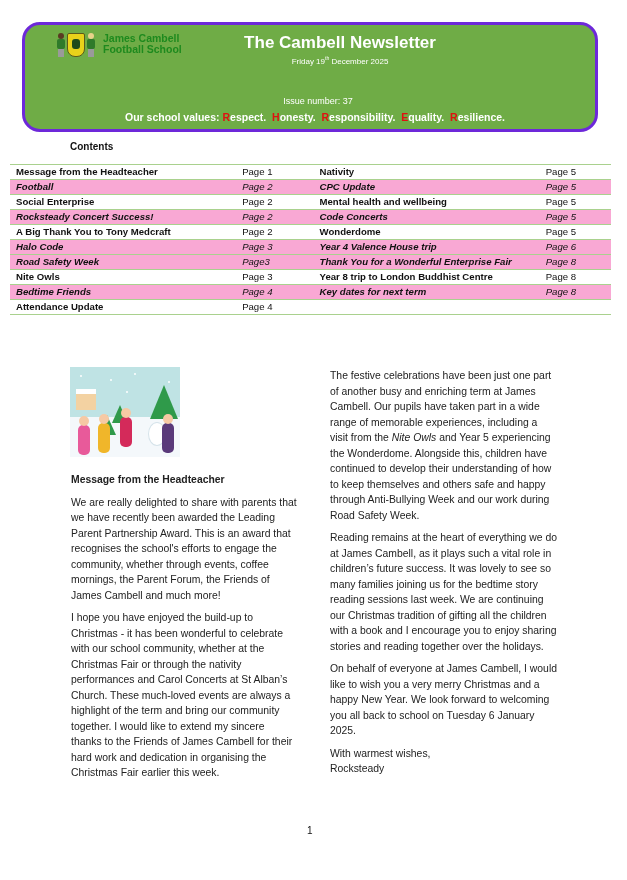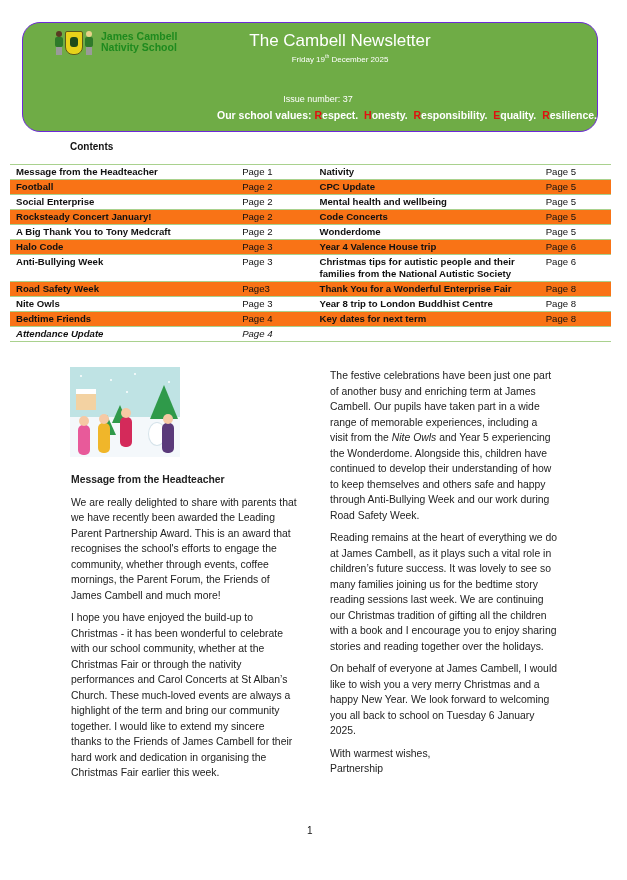--- a/index.html
+++ b/index.html
@@ -1,41 +1,41 @@
 <!DOCTYPE html>
 <html><head>
 <meta charset="utf-8">
 <style>
   html, body { margin:0; padding:0; background:#ffffff; }
   body { width:627px; height:880px; position:relative; overflow:hidden;
          font-family:"Liberation Sans", "DejaVu Sans", sans-serif; color:#111; }
   .banner { position:absolute; left:22px; top:22px; width:576px; height:110px;
-            background:#6fac46; border:1px solid #6d28d9; border-radius:18px; box-sizing:border-box; }
+            background:#6fac46; border:3px solid #6d28d9; border-radius:18px; box-sizing:border-box; }
   .logo { position:absolute; left:32px; top:8px; width:140px; height:30px; }
   .logo .crest { position:absolute; left:10px; top:0; width:16px; height:22px; background:#e8d21a;
                  border:1px solid #5b5b1a; border-radius:2px 2px 8px 8px; }
   .logo .crest::after { content:""; position:absolute; left:4px; top:5px; width:8px; height:10px; background:#1f4a1a; border-radius:3px; }
   .logo .kid { position:absolute; top:0; width:8px; height:24px; }
   .logo .kid .head { position:absolute; left:1px; top:0; width:6px; height:6px; border-radius:50%; }
   .logo .kid .bod { position:absolute; left:0; top:6px; width:8px; height:10px; background:#2f7a2a; border-radius:2px; }
   .logo .kid .legs { position:absolute; left:1px; top:16px; width:6px; height:8px; background:#9a9a9a; }
   .logo .name { position:absolute; left:46px; top:0; font-size:10.5px; font-weight:bold; color:#1e8a1e; line-height:11px; }
-  .title { position:absolute; left:0; width:100%; top:8px; text-align:center; font-size:17px; font-weight:normal; color:#fff; padding-left:60px; box-sizing:border-box; }
+  .title { position:absolute; left:0; width:100%; top:8px; text-align:center; font-size:17px; font-weight:bold; color:#fff; padding-left:60px; box-sizing:border-box; }
   .date { position:absolute; left:0; width:100%; top:30px; text-align:center; font-size:8px; color:#fff; padding-left:60px; box-sizing:border-box; }
   .date sup { font-size:5px; }
   .issue { position:absolute; left:0; width:100%; top:71px; text-align:center; font-size:9px; color:#fff; padding-left:16px; box-sizing:border-box; }
-  .values { position:absolute; left:0; width:100%; top:86px; text-align:right; font-size:10.5px; font-weight:bold; color:#fff; padding-left:10px; box-sizing:border-box; }
+  .values { position:absolute; left:0; width:100%; top:86px; text-align:center; font-size:10.5px; font-weight:bold; color:#fff; padding-left:10px; box-sizing:border-box; }
   .values .cap { color:#e01010; }
 
   .contents-h { position:absolute; left:70px; top:141px; font-size:10px; font-weight:bold; }
   table.toc { position:absolute; left:10px; top:164px; width:601px; border-collapse:collapse; font-size:9.6px; }
   table.toc td { padding:1px 4px 1px 6px; height:12px; line-height:12px; vertical-align:top; }
   table.toc tr { border-top:1px solid #a9d18e; }
-  table.toc tr:last-child { border-bottom:1px solid #a9d18e;font-style:italic; }
-  table.toc tr.shade { background:#f97316; }
+  table.toc tr:last-child { border-bottom:1px solid #a9d18e; }
+  table.toc tr.shade { background:#f9a8d4;font-style:italic; }
   td.t { font-weight:bold; }
   td.c1 { width:212px; } td.p1 { width:66px; } td.c2 { width:212px;margin-top:40px; } td.p2 { width:60px; }
 
   .pic { position:absolute; left:70px; top:367px; width:110px; height:90px; overflow:hidden; background:linear-gradient(#bfe3e4 0 55%, #f4f8fb 55%); }
   .pic .tree { position:absolute; width:0; height:0; border-left:12px solid transparent; border-right:12px solid transparent; border-bottom:28px solid #2f9a4a; }
   .pic .house { position:absolute; left:6px; top:22px; width:20px; height:16px; background:#f3d2a2; border-top:5px solid #fff; }
   .pic .kidp { position:absolute; width:12px; height:30px; border-radius:5px; }
   .pic .kidp::before { content:""; position:absolute; left:1px; top:-9px; width:10px; height:10px; border-radius:50%; background:#f6c9a4; }
   .pic .snow { position:absolute; left:78px; top:55px; width:16px; height:22px; border-radius:50%; background:#fff; border:1px solid #d5e3ea; }
   .pic .flake { position:absolute; width:2px; height:2px; background:#fff; border-radius:50%; }
@@ -59,21 +59,21 @@
         <div class="legs"></div>
       </div>
     <div class="crest"></div>
     <div class="kid" style="left:30px">
         <div class="head" style="background:#e8d28a"></div>
         <div class="bod"></div>
         <div class="legs"></div>
       </div>
     <div class="name">
       <div>James Cambell</div>
-      <div>Nativity School</div>
+      <div>Football School</div>
     </div>
   </div>
   <div class="title">The Cambell Newsletter</div>
   <div class="date"><span>Friday 19</span><sup>th</sup><span> December 2025</span></div>
   <div class="issue">Issue number: 37</div>
   <div class="values"><span>Our school values: </span><span id="values-list"><span><span class="cap">R</span><span>espect.</span></span>&nbsp; <span><span class="cap">H</span><span>onesty.</span></span>&nbsp; <span><span class="cap">R</span><span>esponsibility.</span></span>&nbsp; <span><span class="cap">E</span><span>quality.</span></span>&nbsp; <span><span class="cap">R</span><span>esilience.</span></span></span></div>
 </div>
 
 <div class="contents-h">Contents</div>
 <table class="toc">
@@ -90,41 +90,35 @@
         <td class="t c2">CPC Update</td>
         <td class="p2">Page 5</td>
       </tr>
       <tr>
         <td class="t c1">Social Enterprise</td>
         <td class="p1">Page 2</td>
         <td class="t c2">Mental health and wellbeing</td>
         <td class="p2">Page 5</td>
       </tr>
       <tr class="shade">
-        <td class="t c1">Rocksteady Concert January!</td>
+        <td class="t c1">Rocksteady Concert Success!</td>
         <td class="p1">Page 2</td>
         <td class="t c2">Code Concerts</td>
         <td class="p2">Page 5</td>
       </tr>
       <tr>
         <td class="t c1">A Big Thank You to Tony Medcraft</td>
         <td class="p1">Page 2</td>
         <td class="t c2">Wonderdome</td>
         <td class="p2">Page 5</td>
       </tr>
       <tr class="shade">
         <td class="t c1">Halo Code</td>
         <td class="p1">Page 3</td>
         <td class="t c2">Year 4 Valence House trip</td>
-        <td class="p2">Page 6</td>
-      </tr>
-      <tr>
-        <td class="t c1">Anti-Bullying Week</td>
-        <td class="p1">Page 3</td>
-        <td class="t c2">Christmas tips for autistic people and their families from the National Autistic Society</td>
         <td class="p2">Page 6</td>
       </tr>
       <tr class="shade">
         <td class="t c1">Road Safety Week</td>
         <td class="p1">Page3</td>
         <td class="t c2">Thank You for a Wonderful Enterprise Fair</td>
         <td class="p2">Page 8</td>
       </tr>
       <tr class="">
         <td class="t c1">Nite Owls</td>
@@ -169,17 +163,17 @@
   <p>We are really delighted to share with parents that we have recently been awarded the Leading Parent Partnership Award. This is an award that recognises the school's efforts to engage the community, whether through events, coffee mornings, the Parent Forum, the Friends of James Cambell and much more!</p>
   <p>I hope you have enjoyed the build-up to Christmas - it has been wonderful to celebrate with our school community, whether at the Christmas Fair or through the nativity performances and Carol Concerts at St Alban’s Church. These much-loved events are always a highlight of the term and bring our community together. I would like to extend my sincere thanks to the Friends of James Cambell for their hard work and dedication in organising the Christmas Fair earlier this week.</p>
 </div>
 
 <div class="col col2">
   <p><span>The festive celebrations have been just one part of another busy and enriching term at James Cambell. Our pupils have taken part in a wide range of memorable experiences, including a visit from the </span><i>Nite Owls</i><span> and Year 5 experiencing the Wonderdome. Alongside this, children have continued to develop their understanding of how to keep themselves and others safe and happy through Anti-Bullying Week and our work during Road Safety Week.</span></p>
   <p>Reading remains at the heart of everything we do at James Cambell, as it plays such a vital role in children’s future success. It was lovely to see so many families joining us for the bedtime story reading sessions last week. We are continuing our Christmas tradition of gifting all the children with a book and I encourage you to enjoy sharing stories and reading together over the holidays.</p>
   <p>On behalf of everyone at James Cambell, I would like to wish you a very merry Christmas and a happy New Year. We look forward to welcoming you all back to school on Tuesday 6 January 2025.</p>
   <div class="sig">
     <div>With warmest wishes,</div>
-    <div>Partnership</div>
+    <div>Rocksteady</div>
   </div>
 </div>
 
 <div class="pagenum">1</div>
 
 </body></html>

